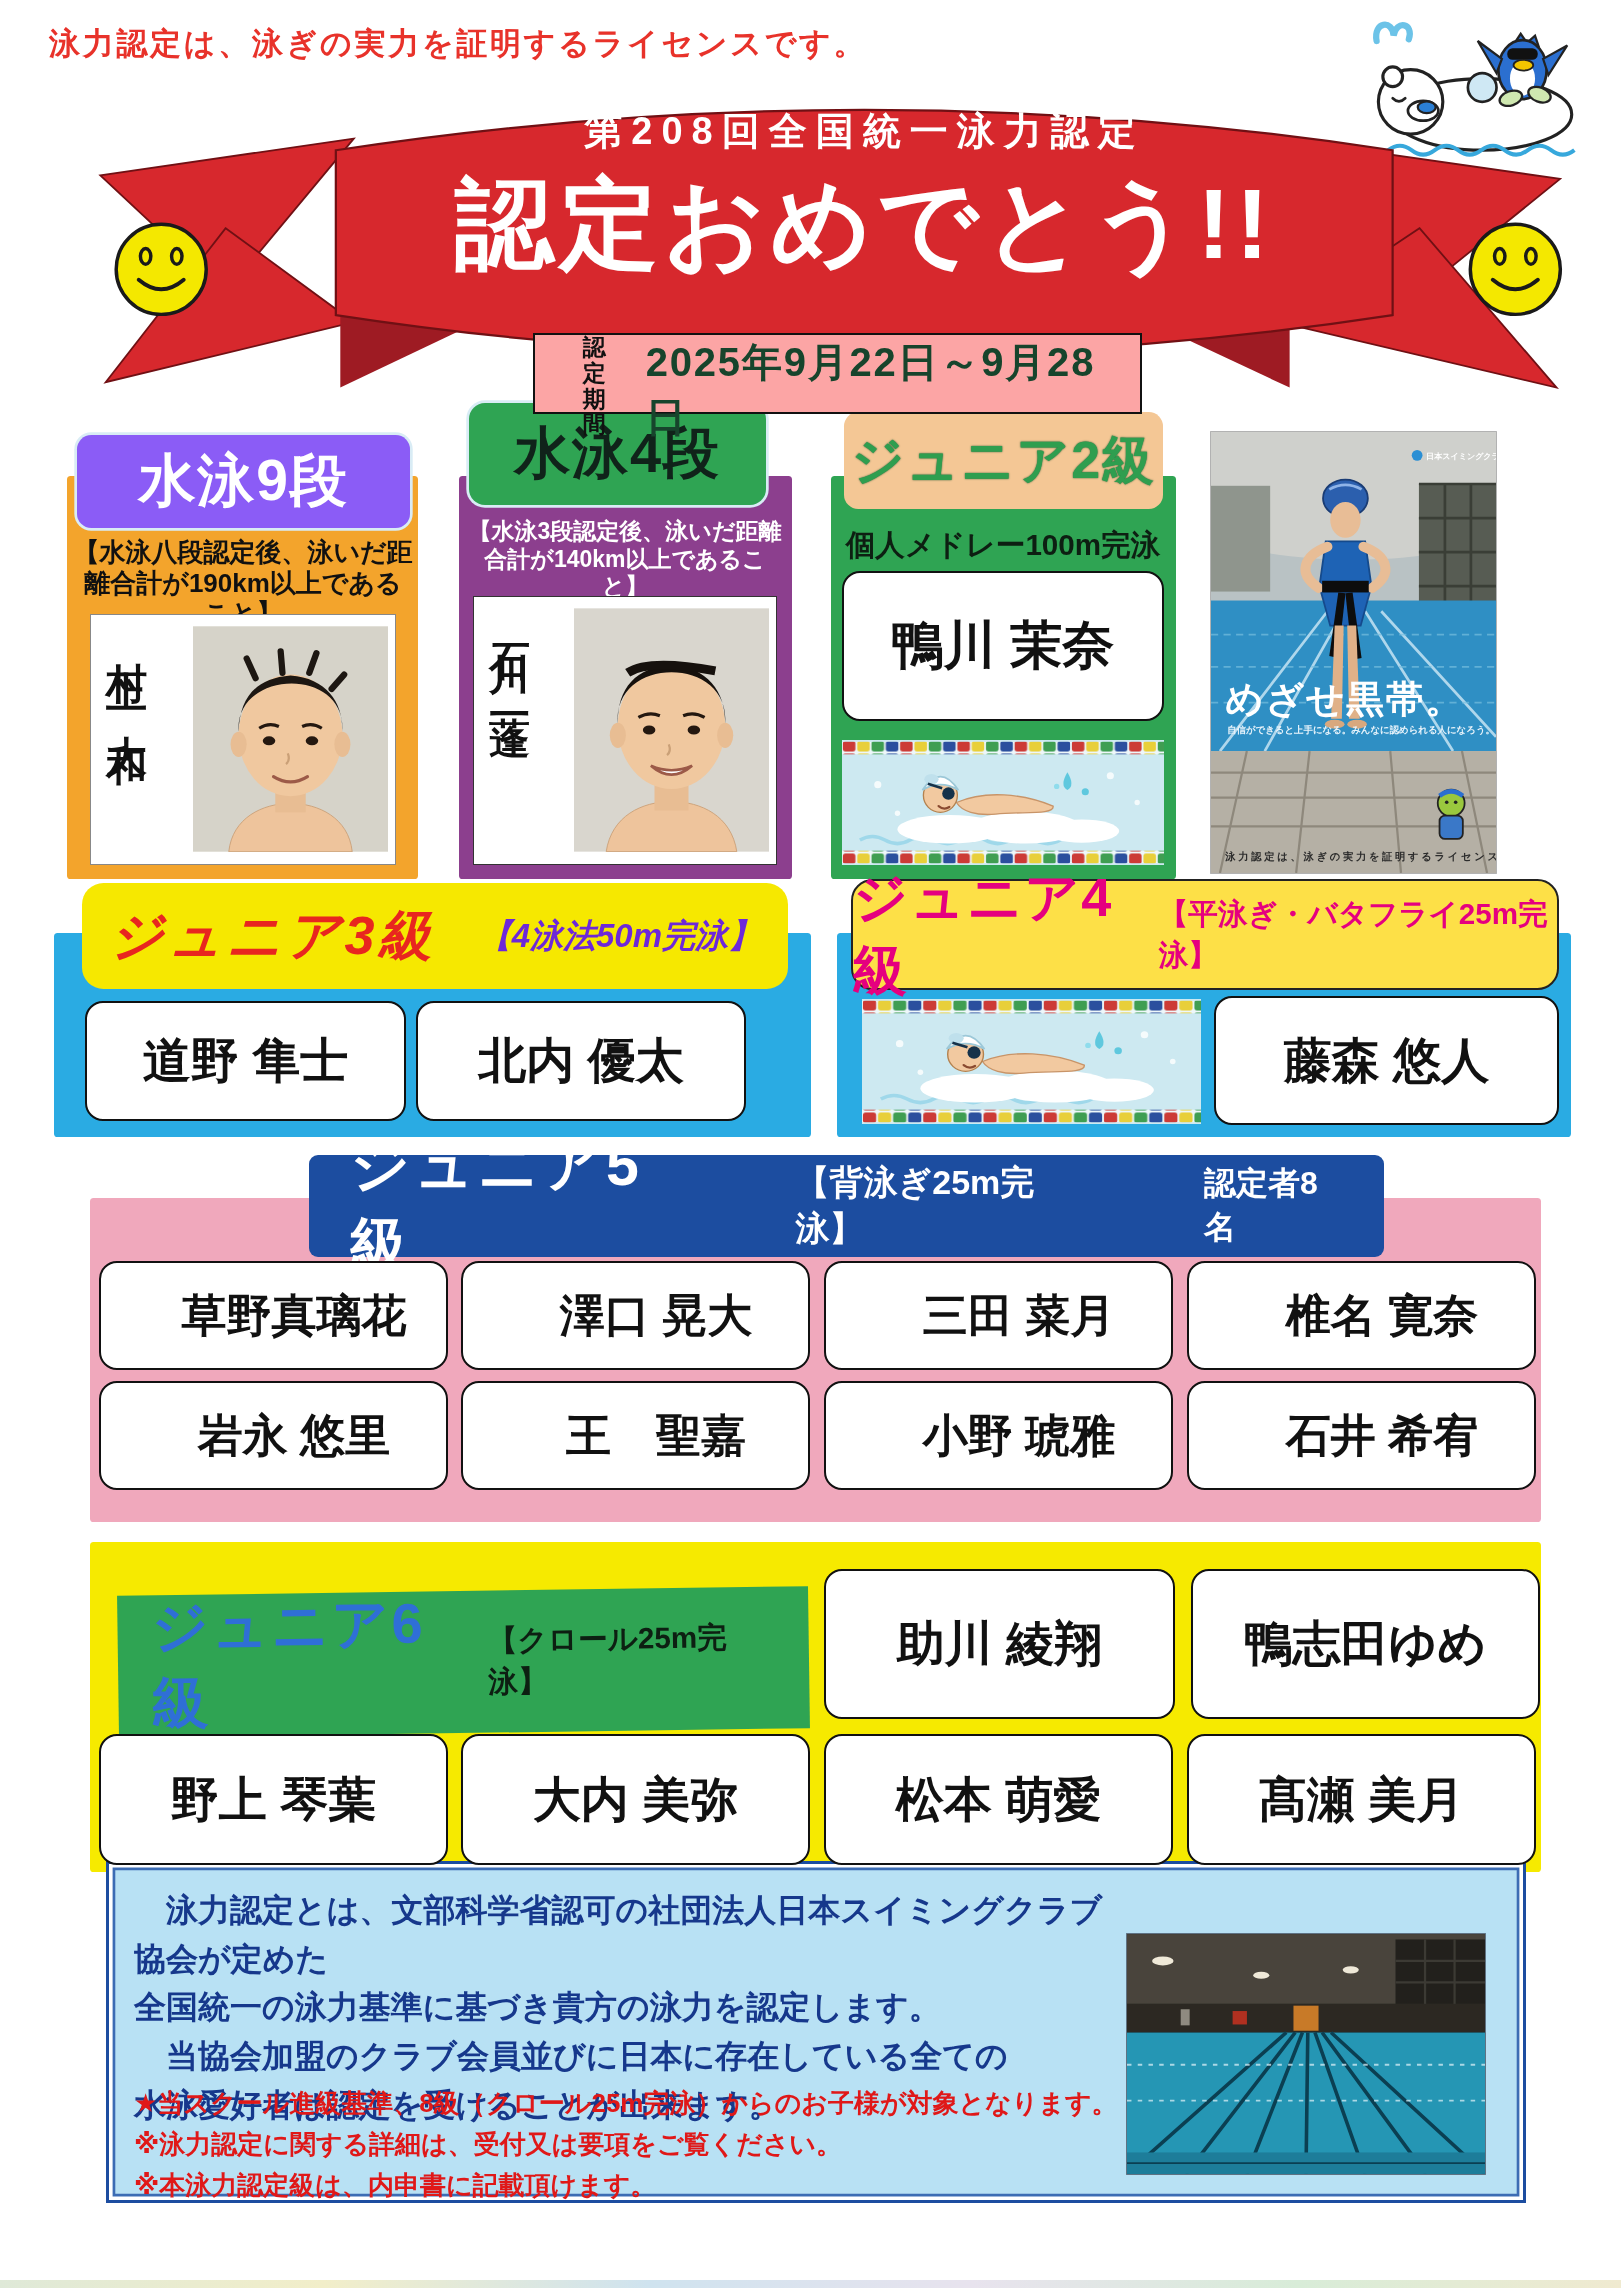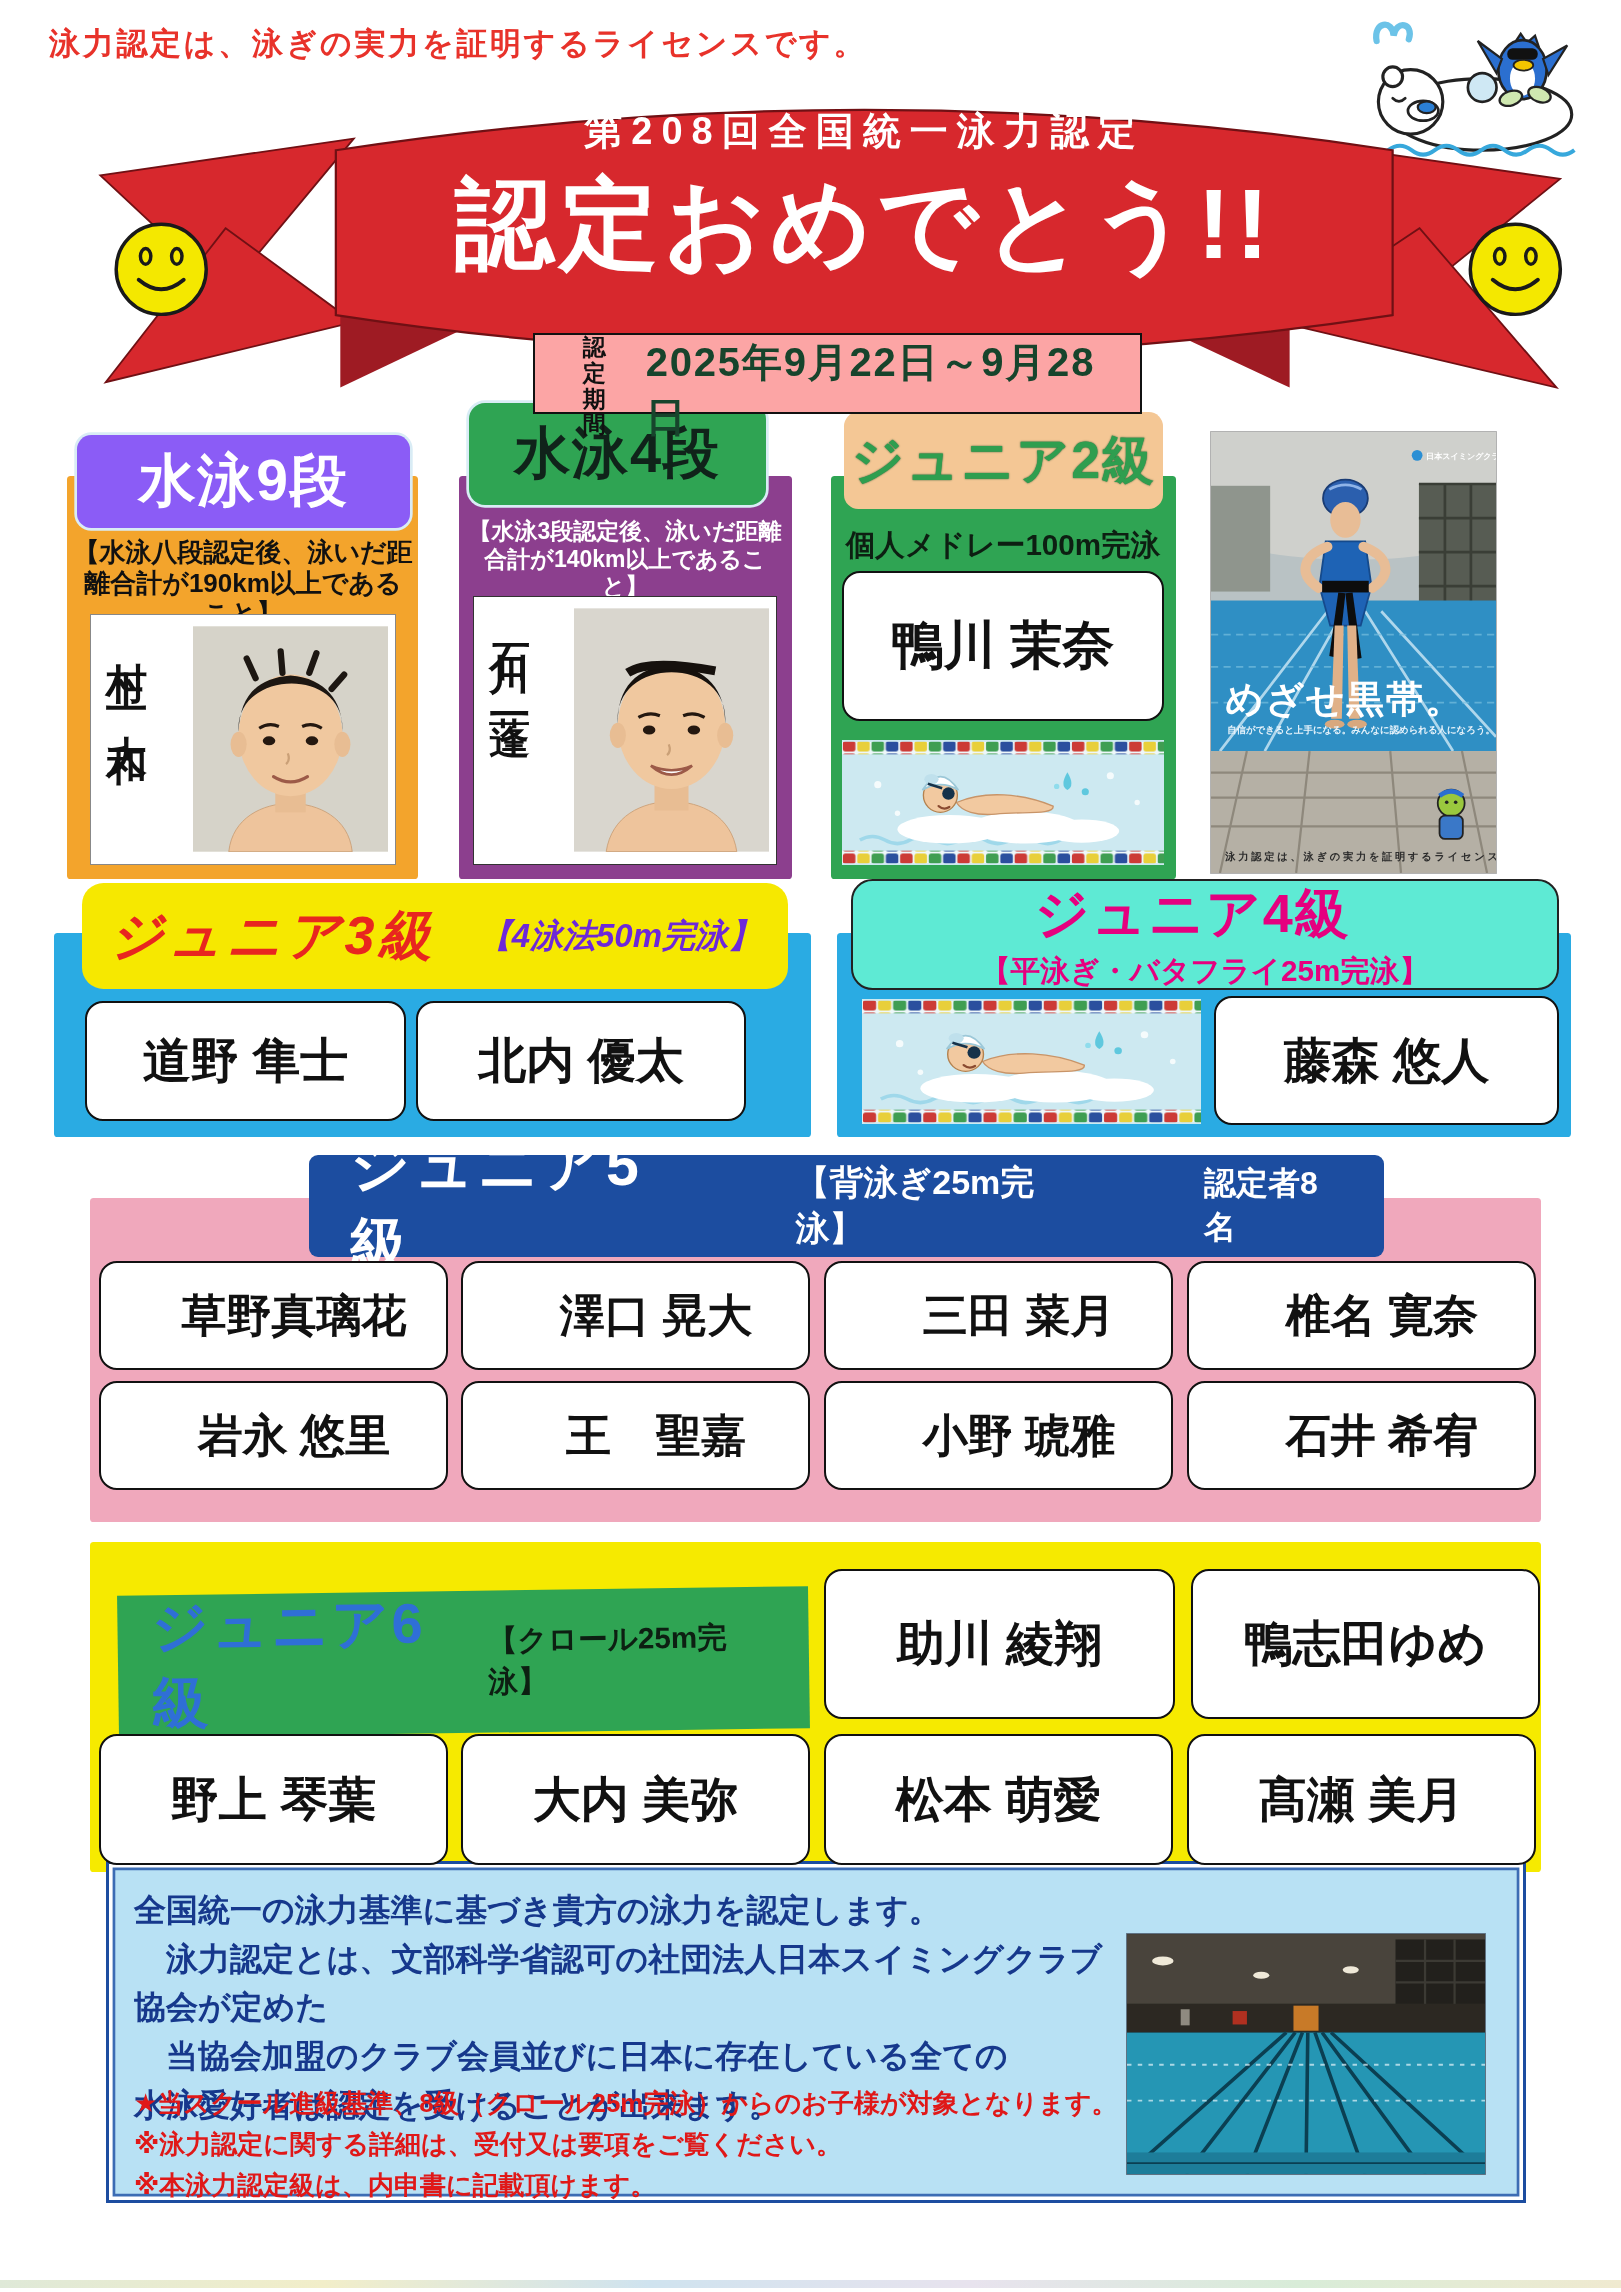--- a/index.html
+++ b/index.html
@@ -65,21 +65,21 @@
   
   .j3-card { left:54px; top:933px; width:757px; height:204px; background:#2aabe3; }
   .j3-hdr  { left:82px; top:883px; width:706px; height:106px; background:#f6e800; border-radius:21.5px;font-style:italic; }
   .j3-title { color:#e8261f; font-size:54px; letter-spacing:3.6px; margin-right:43px; }
   .j3-req   { color:#6d28d9; font-size:33px; }
   .j3-name-1 { left:85px;  top:1001px; width:321px; height:120px; font-size:48px; }
   .j3-name-2 { left:416px; top:1001px; width:330px; height:120px; font-size:48px; }
 
   
   .j4-card { left:837px; top:933px; width:734px; height:204px; background:#2aabe3; }
-  .j4-hdr  { left:851px; top:879px; width:708px; height:111px; background:#5eead4; border:2.7px solid #222; border-radius:21.5px;flex-direction:column; }
+  .j4-hdr  { left:851px; top:879px; width:708px; height:111px; background:#fde047; border:2.7px solid #222; border-radius:21.5px; }
   .j4-title { color:#e5007f; font-size:54px; letter-spacing:1.8px; margin-right:25px; }
   .j4-req   { color:#e5007f; font-size:29.6px; }
   .j4-illo { left:862px; top:999px; width:339px; height:125px; z-index:2; }
   .j4-name { left:1214px; top:996px; width:345px; height:129px; font-size:48px; }
 
   
   .j5-card { left:90px; top:1198px; width:1451px; height:324px; background:#f0a8bc; }
   .j5-hdr  { left:309px; top:1155px; width:1075px; height:102px; background:#1c4da0; border-radius:9px;
              justify-content:flex-start; padding:0 41px; }
   .j5-title { color:#fff; font-size:59px; letter-spacing:3.6px; }
@@ -333,22 +333,22 @@
   </div>
   <div class="name-box j6-name" style="left:824px;top:1569px;width:351px;height:150px">助川 綾翔</div>
   <div class="name-box j6-name" style="left:1191px;top:1569px;width:349px;height:150px">鴨志田ゆめ</div>
   <div class="name-box j6-name" style="left:99px;top:1734px;width:349px;height:131px">野上 琴葉</div>
   <div class="name-box j6-name" style="left:461px;top:1734px;width:349px;height:131px">大内 美弥</div>
   <div class="name-box j6-name" style="left:824px;top:1734px;width:349px;height:131px">松本 萌愛</div>
   <div class="name-box j6-name" style="left:1187px;top:1734px;width:349px;height:131px">髙瀬 美月</div>
 
   <div class="abs footer-box"></div>
   <div class="abs footer-lines">
+    <div>　泳力認定とは、文部科学省認可の社団法人日本スイミングクラブ協会が定めた</div>
     <div>全国統一の泳力基準に基づき貴方の泳力を認定します。</div>
-    <div>　泳力認定とは、文部科学省認可の社団法人日本スイミングクラブ協会が定めた</div>
     <div>　当協会加盟のクラブ会員並びに日本に存在している全ての</div>
     <div>水泳愛好者は認定を受けることが出来ます。</div>
   </div>
   <div class="abs footer-notes">
     <div>★当スクール進級基準、8級（クロール25m完泳）からのお子様が対象となります。</div>
     <div>※泳力認定に関する詳細は、受付又は要項をご覧ください。</div>
     <div>※本泳力認定級は、内申書に記載頂けます。</div>
   </div>
   <svg class="abs pool-photo" viewBox="0 0 400 268">
     <rect width="400" height="268" fill="#101214"></rect>

